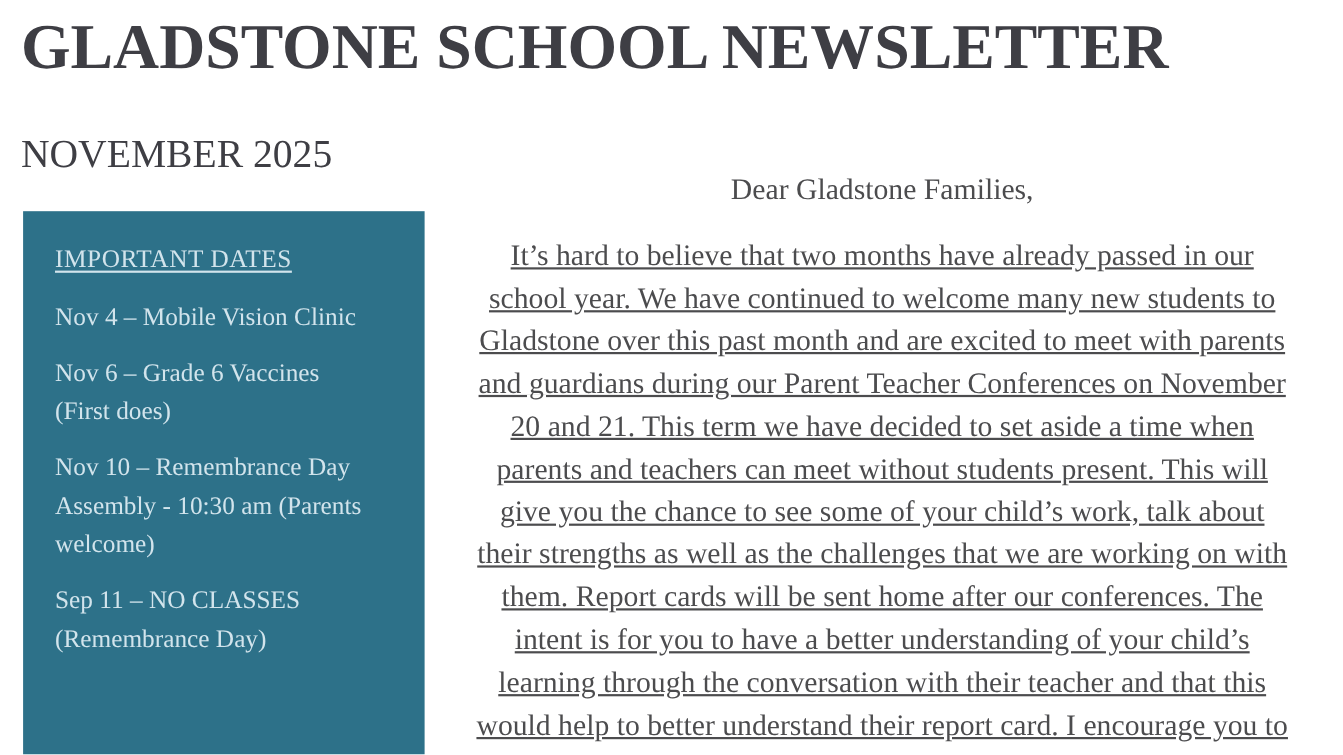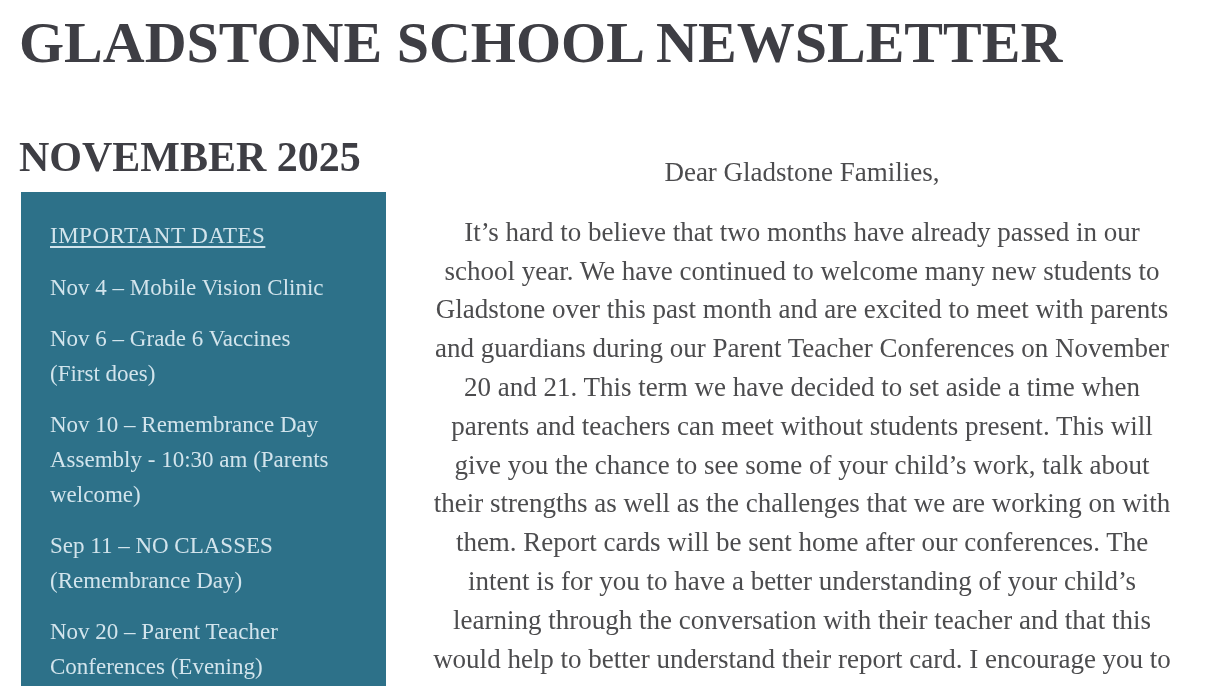--- a/index.html
+++ b/index.html
@@ -19,22 +19,22 @@
     font-family:"Liberation Serif","DejaVu Serif",serif;
     padding-left:40px;
   }
   .newsletter-title{
     position:absolute;left:19px;top:14px;
     font-size:58px;line-height:1;font-weight:bold;
     color:var(--heading-text);
     white-space:nowrap;
   }
   .newsletter-issue{
-    position:absolute;left:19px;top:136px;
-    font-size:42px;line-height:1;font-weight:bold;
+    position:absolute;left:19px;top:122px;
+    font-size:36px;line-height:1;font-weight:normal;
     color:var(--heading-text);
     white-space:nowrap;
   }
   .dates-box{
     position:absolute;left:21px;top:192px;
     width:365px;height:540px; 
     background:var(--panel-bg);
     color:var(--panel-text);
     padding:27px 22px 20px 29px;
     font-size:23px;line-height:34.6px;
@@ -51,38 +51,37 @@
     white-space:pre-wrap; 
   }
   .letter{
     position:absolute;left:432px;top:153px;
     width:740px;
     font-size:27px;line-height:38.8px;
     color:var(--body-text);
     text-align:center;
   }
   .letter-greeting{margin:0 0 21px 0;}
-  .letter-paragraph{margin:0;}
+  .letter-paragraph{margin:0;text-decoration:underline;}
 </style>
 </head>
 <body>
 
 <div class="page">
 
   <h1 class="newsletter-title">GLADSTONE SCHOOL NEWSLETTER</h1>
 
   <h2 class="newsletter-issue">NOVEMBER 2025</h2>
 
   <aside class="dates-box">
     <div class="dates-heading">IMPORTANT DATES</div>
     <p class="date-item">Nov 4 – Mobile Vision Clinic</p>
     <p class="date-item">Nov 6 – Grade 6 Vaccines   (First does)</p>
     <p class="date-item">Nov 10 – Remembrance Day Assembly - 10:30 am (Parents welcome)</p>
     <p class="date-item">Sep 11 – NO CLASSES (Remembrance Day)</p>
-    <p class="date-item">Nov 20 – Parent Teacher Conferences (Evening)</p>
   </aside>
 
   <main class="letter">
     <p class="letter-greeting">Dear Gladstone Families,</p>
     <p class="letter-paragraph">It’s hard to believe that two months have already passed in our school year. We have continued to welcome many new students to Gladstone over this past month and are excited to meet with parents and guardians during our Parent Teacher Conferences on November 20 and 21. This term we have decided to set aside a time when parents and teachers can meet without students present. This will give you the chance to see some of your child’s work, talk about their strengths as well as the challenges that we are working on with them. Report cards will be sent home after our conferences. The intent is for you to have a better understanding of your child’s learning through the conversation with their teacher and that this would help to better understand their report card. I encourage you to</p>
   </main>
 
 </div>
 
 </body></html>

